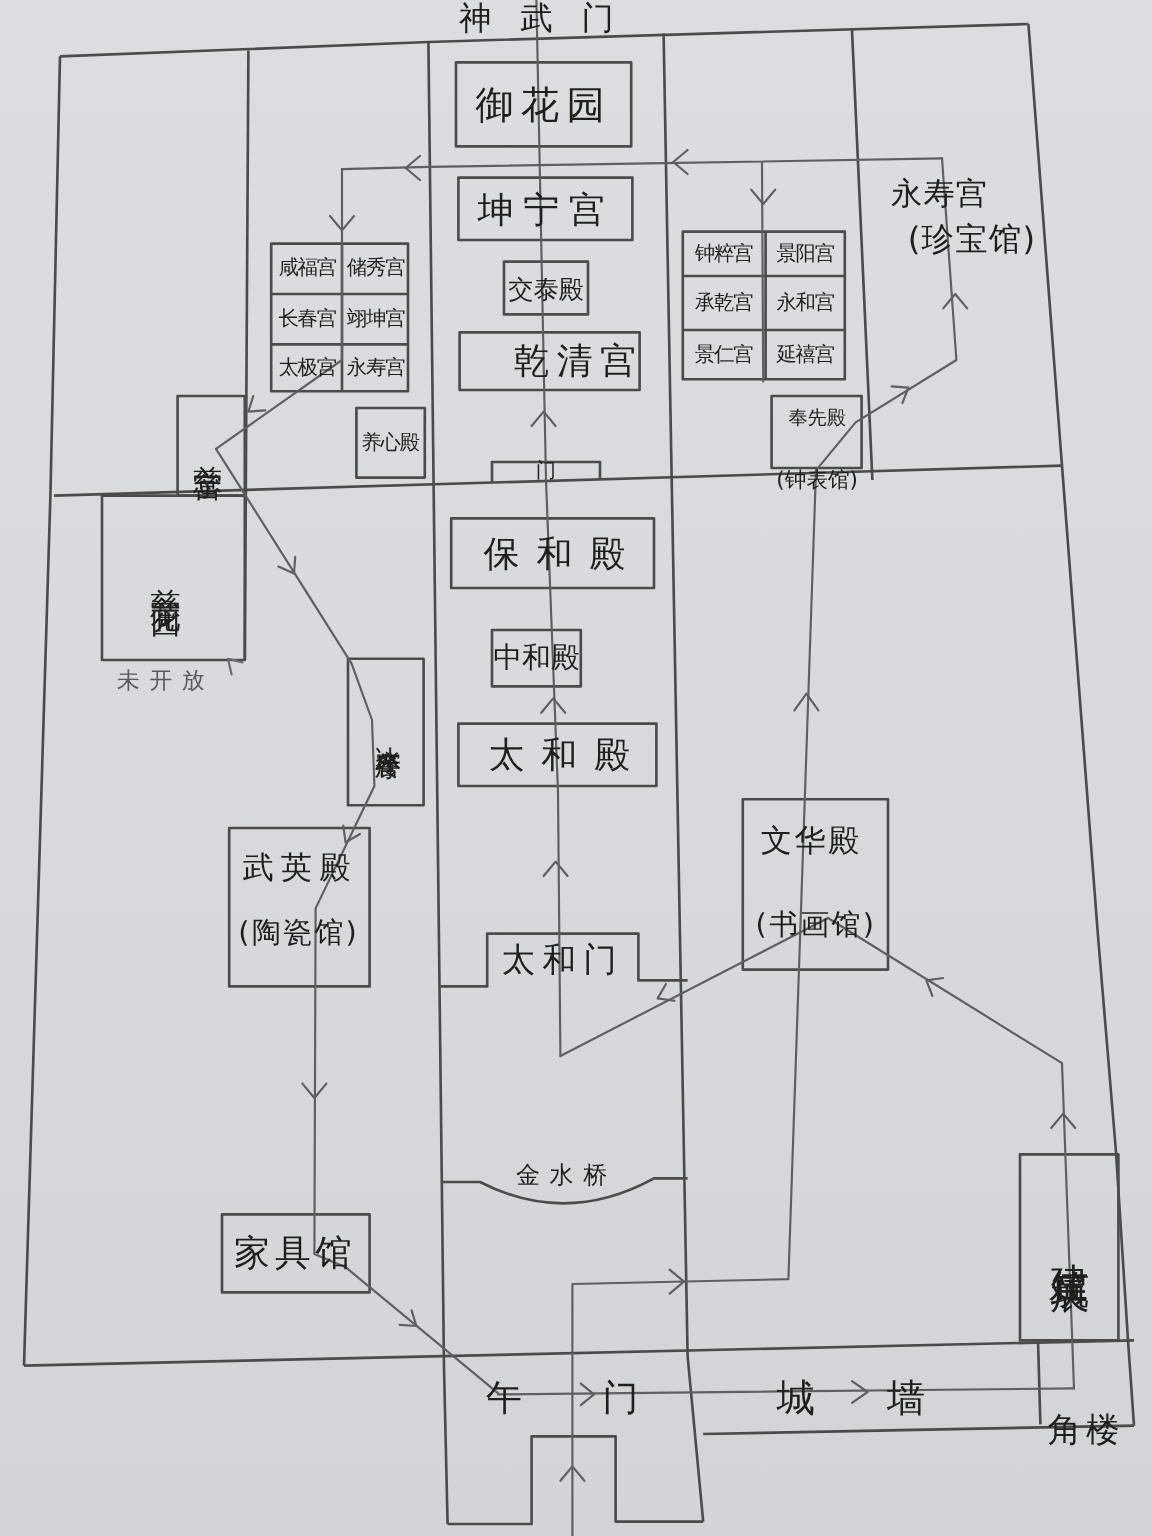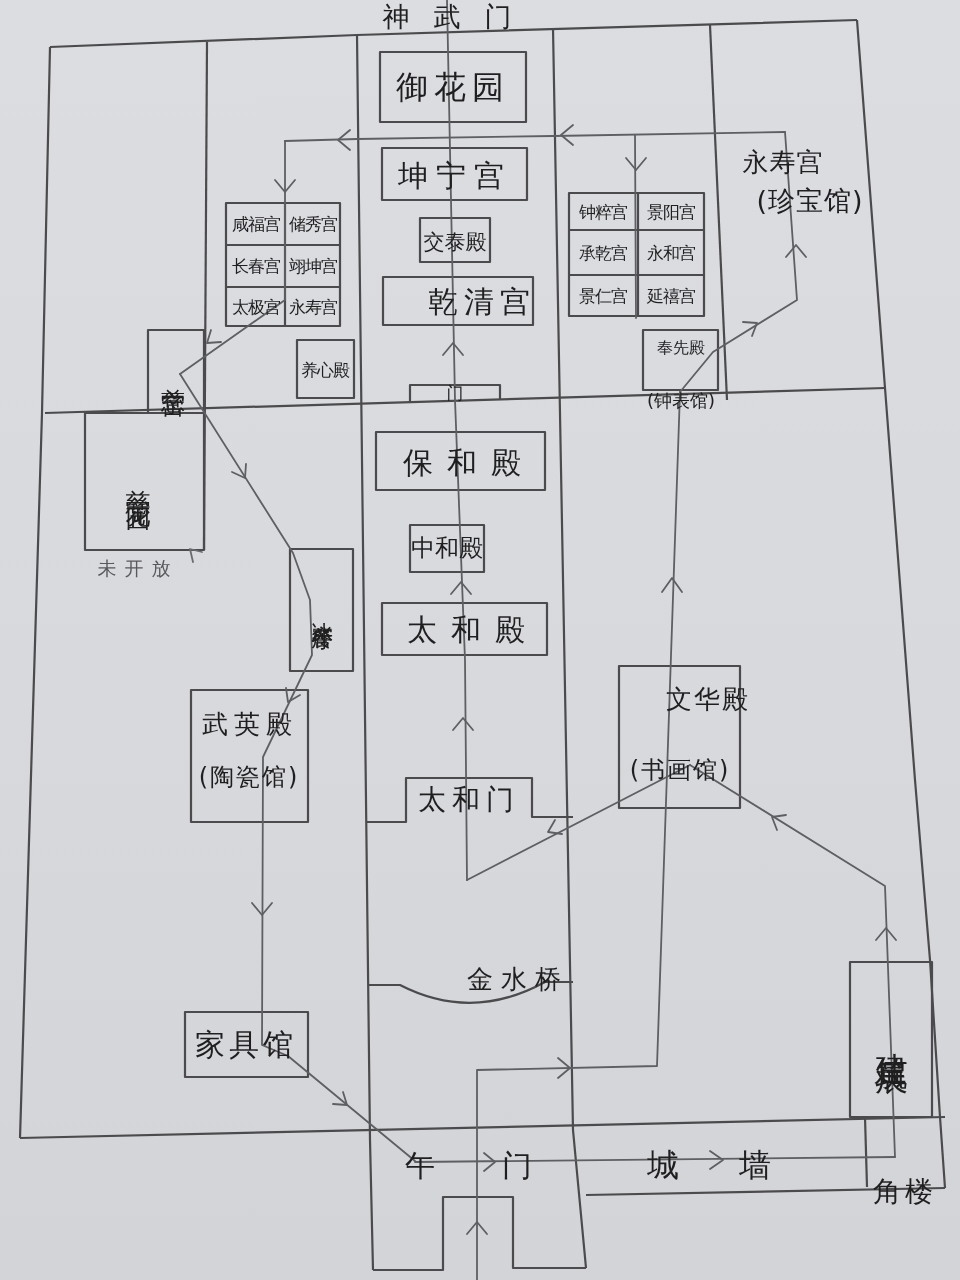--- a/index.html
+++ b/index.html
@@ -139,23 +139,23 @@
 <div class="v" style="left:322px;top:610px;font-size:22px;letter-spacing:3px;">冰窖餐厅</div>
 
 <div class="t" style="left:250px;top:724px;font-size:26px;letter-spacing:6px;">武英殿</div>
 <div class="t" style="left:249px;top:777px;font-size:24px;letter-spacing:2px;">(陶瓷馆)</div>
 <div class="t" style="left:246px;top:1045px;font-size:30px;letter-spacing:4px;">家具馆</div>
 
 <div class="t" style="left:462px;top:463px;font-size:30px;letter-spacing:14px;padding-left:14px;">保和殿</div>
 <div class="t" style="left:447px;top:548px;font-size:24px;">中和殿</div>
 <div class="t" style="left:466px;top:630px;font-size:30px;letter-spacing:14px;padding-left:14px;">太和殿</div>
 <div class="t" style="left:469px;top:800px;font-size:28px;letter-spacing:6px;">太和门</div>
-<div class="t" style="left:472px;top:979px;font-size:26px;letter-spacing:8px;margin-left:46px;">金水桥</div>
+<div class="t" style="left:472px;top:979px;font-size:20px;letter-spacing:8px;">金水桥</div>
 
-<div class="t" style="left:708px;top:701px;font-size:26px;letter-spacing:2px;font-family:Liberation Mono, monospace;">文华殿</div>
+<div class="t" style="left:676px;top:701px;font-size:26px;letter-spacing:2px;">文华殿</div>
 <div class="t" style="left:680px;top:770px;font-size:24px;letter-spacing:2px;">(书画馆)</div>
 
 <div class="t cell" style="left:603px;top:212px;">钟粹宫</div>
 <div class="t cell" style="left:671px;top:212px;">景阳宫</div>
 <div class="t cell" style="left:603px;top:253px;">承乾宫</div>
 <div class="t cell" style="left:671px;top:253px;">永和宫</div>
 <div class="t cell" style="left:603px;top:296px;">景仁宫</div>
 <div class="t cell" style="left:671px;top:296px;">延禧宫</div>
 
 <div class="t" style="left:681px;top:348px;font-size:16px;">奉先殿</div>

